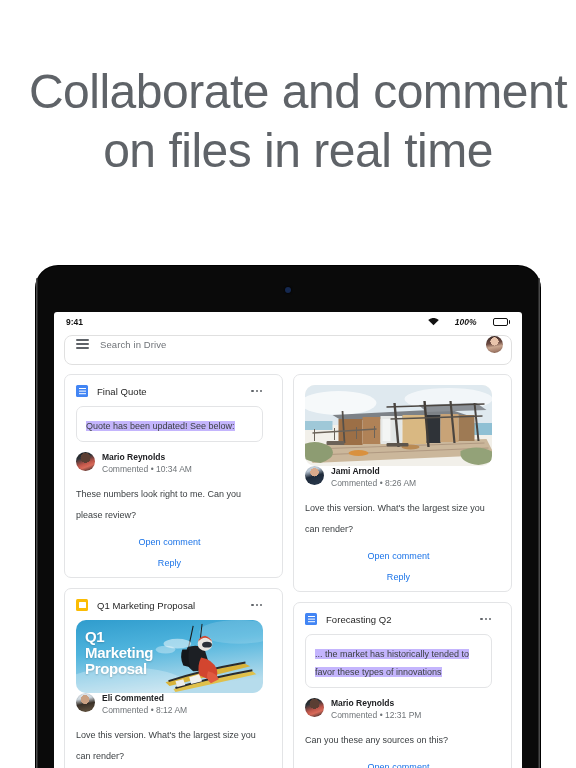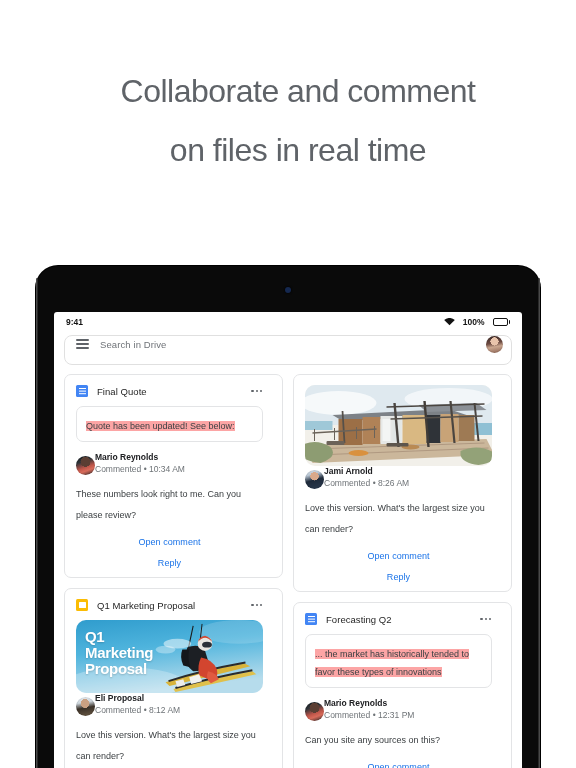--- a/index.html
+++ b/index.html
@@ -10,21 +10,21 @@
     -webkit-font-smoothing:antialiased;
   }
 
   
   .hero {
     position:absolute; left:0; top:62px; width:576px;
     text-align:center;
   }
   .hero-line {
     display:block;
-    font-size:32px;
+    font-size:48px;
     line-height:59px;
     font-weight:400;
     letter-spacing:-0.5px;
     color:#5f6368;
     padding-left:20px;
   }
 
   
   .tablet {
     position:absolute;
@@ -60,21 +60,21 @@
     overflow:hidden;
   }
 
   
   .statusbar {
     height:20px;
     display:flex; align-items:center; justify-content:space-between;
     padding:0 12px 0 12px;
     font-size:8.5px; font-weight:bold; color:#121212;
   }
-  .status-right { display:flex; align-items:center; gap:8px; }
+  .status-right { display:flex; align-items:center; gap:16px;font-style:italic; }
   .wifi-icon { display:block; }
   .battery {
     display:flex; align-items:center; gap:1px;
   }
   .battery-body {
     width:15px; height:7.5px;
     border:1px solid #121212; border-radius:2px;
     padding:1px; background:#fff;
   }
   .battery-fill { width:100%; height:100%; background:#121212; border-radius:1px; }
@@ -156,36 +156,36 @@
 
   
   .quotebox {
     border:1px solid #e3e4e6;
     border-radius:7px;
     padding:8px 9px;
     margin-bottom:10px;
   }
   .quotebox span {
     font-size:9px; line-height:14px; color:#3c4043;
-    background:#fca5a5;
+    background:#c4b5fd;
     box-decoration-break:clone; -webkit-box-decoration-break:clone;
   }
 
   
   .thumb {
     height:81px; border-radius:10px; overflow:hidden; 
     position:relative;
   }
   .thumb.slides { height:73px; }
 
   
   .render { width:100%; height:100%; display:block; }
 
   
-  .commenter { display:flex; align-items:flex-end; margin-bottom:9px; }
+  .commenter { display:flex; align-items:flex-start; gap:7px; margin-bottom:9px; }
   .avatar {
     width:19px; height:19px; border-radius:50%; flex:none;
     box-shadow:inset 0 0 0 1px rgba(0,0,0,.08);
     overflow:hidden; position:relative;
   }
   .avatar.mario {
     background:radial-gradient(circle at 50% 30%, #5b3e33 0 30%, rgba(0,0,0,0) 31%),
                linear-gradient(160deg,#171a1d 0%,#2e3338 30%,#c0564a 58%,#d86b5a 72%,#1c1f22 100%);
   }
   .avatar.jami {
@@ -336,21 +336,21 @@
             </svg>
             <div class="slide-title">
               <span>Q1</span><br>
               <span>Marketing</span><br>
               <span>Proposal</span>
             </div>
           </div>
           <div class="commenter">
             <span class="avatar eli"></span>
             <span class="cmeta">
-              <span class="cname" style="display:block">Eli Proposal</span>
+              <span class="cname" style="display:block">Eli Commented</span>
               <span class="ctime" style="display:block">Commented • 8:12 AM</span>
             </span>
           </div>
           <div class="cbody">Love this version. What's the largest size you can render?</div>
           <div class="actions">
             <a>Open comment</a>
             <a>Reply</a>
           </div>
         </div>
 
@@ -434,21 +434,21 @@
           <div class="quotebox">
             <span>... the market has historically tended to favor these types of innovations</span>
           </div>
           <div class="commenter">
             <span class="avatar mario"></span>
             <span class="cmeta">
               <span class="cname" style="display:block">Mario Reynolds</span>
               <span class="ctime" style="display:block">Commented • 12:31 PM</span>
             </span>
           </div>
-          <div class="cbody">Can you site any sources on this?</div>
+          <div class="cbody">Can you these any sources on this?</div>
           <div class="actions">
             <a>Open comment</a>
             <a>Reply</a>
           </div>
         </div>
 
       </div>
     </div>
 
   </div>

